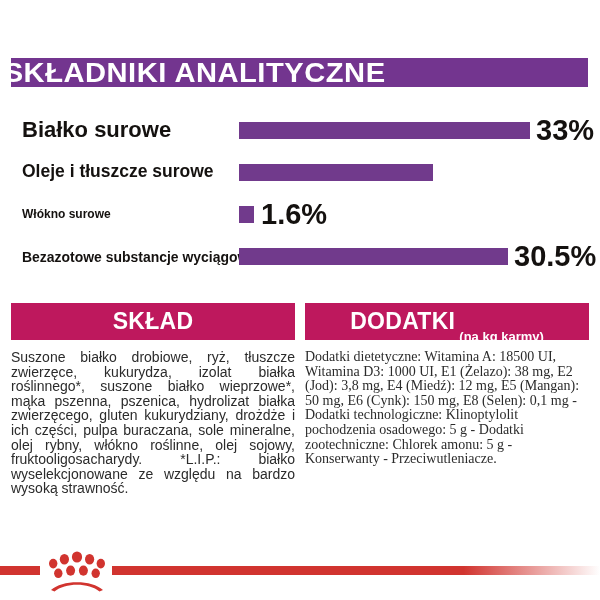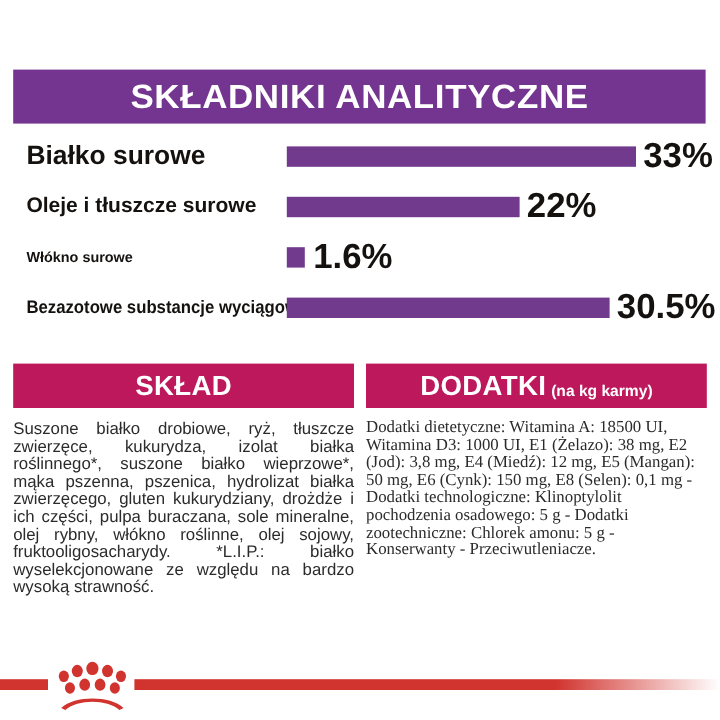--- a/index.html
+++ b/index.html
@@ -21,25 +21,25 @@
     height: 600px;
     background: #ffffff;
   }
 
   
   .analysis-header {
     position: absolute;
     left: 11px;
     top: 58px;
     width: 577px;
-    height: 45px;
+    height: 29px;
     background: #73358F;
     display: flex;
     align-items: center;
-    justify-content: center;
+    justify-content: flex-start;
   }
   .analysis-header-title {
     color: #ffffff;
     font-family: "Liberation Sans", sans-serif;
     font-weight: bold;
     font-size: 28px;
     letter-spacing: 0.5px;
     line-height: 1;
     transform: scaleX(1.04);
   }
@@ -117,21 +117,21 @@
     letter-spacing: 0.3px;
   }
   .section-head-sub {
     color: #ffffff;
     font-family: "Liberation Sans", sans-serif;
     font-weight: bold;
     font-size: 13px;
     line-height: 1;
     margin-left: 4px;
     position: relative;
-    top: 4px;
+    top: 15px;
   }
 
   
   .body-col {
     position: absolute;
     top: 350px;
     width: 284px;
     color: #2b2b2b;
     font-family: "Liberation Sans", sans-serif;
     font-size: 14px;
@@ -186,21 +186,20 @@
 
     <div class="chart-row" style="top:0px;">
       <span class="chart-row-label" style="font-size:22px;">Białko surowe</span>
       <div class="chart-row-bar" style="width:291px;"></div>
       <span class="chart-row-value" style="left:524px;">33%</span>
     </div>
 
     <div class="chart-row" style="top:42px;">
       <span class="chart-row-label" style="font-size:17.5px;">Oleje i tłuszcze surowe</span>
       <div class="chart-row-bar" style="width:194px;"></div>
-      <span class="chart-row-value" style="left:427px;">22%</span>
     </div>
 
     <div class="chart-row" style="top:84px;">
       <span class="chart-row-label" style="font-size:12px;">Włókno surowe</span>
       <div class="chart-row-bar" style="width:15px;"></div>
       <span class="chart-row-value" style="left:249px;">1.6%</span>
     </div>
 
     <div class="chart-row" style="top:126px;">
       <span class="chart-row-label" style="font-size:15px; transform:scaleX(0.93); transform-origin:left center;">Bezazotowe substancje wyciągowe</span>

